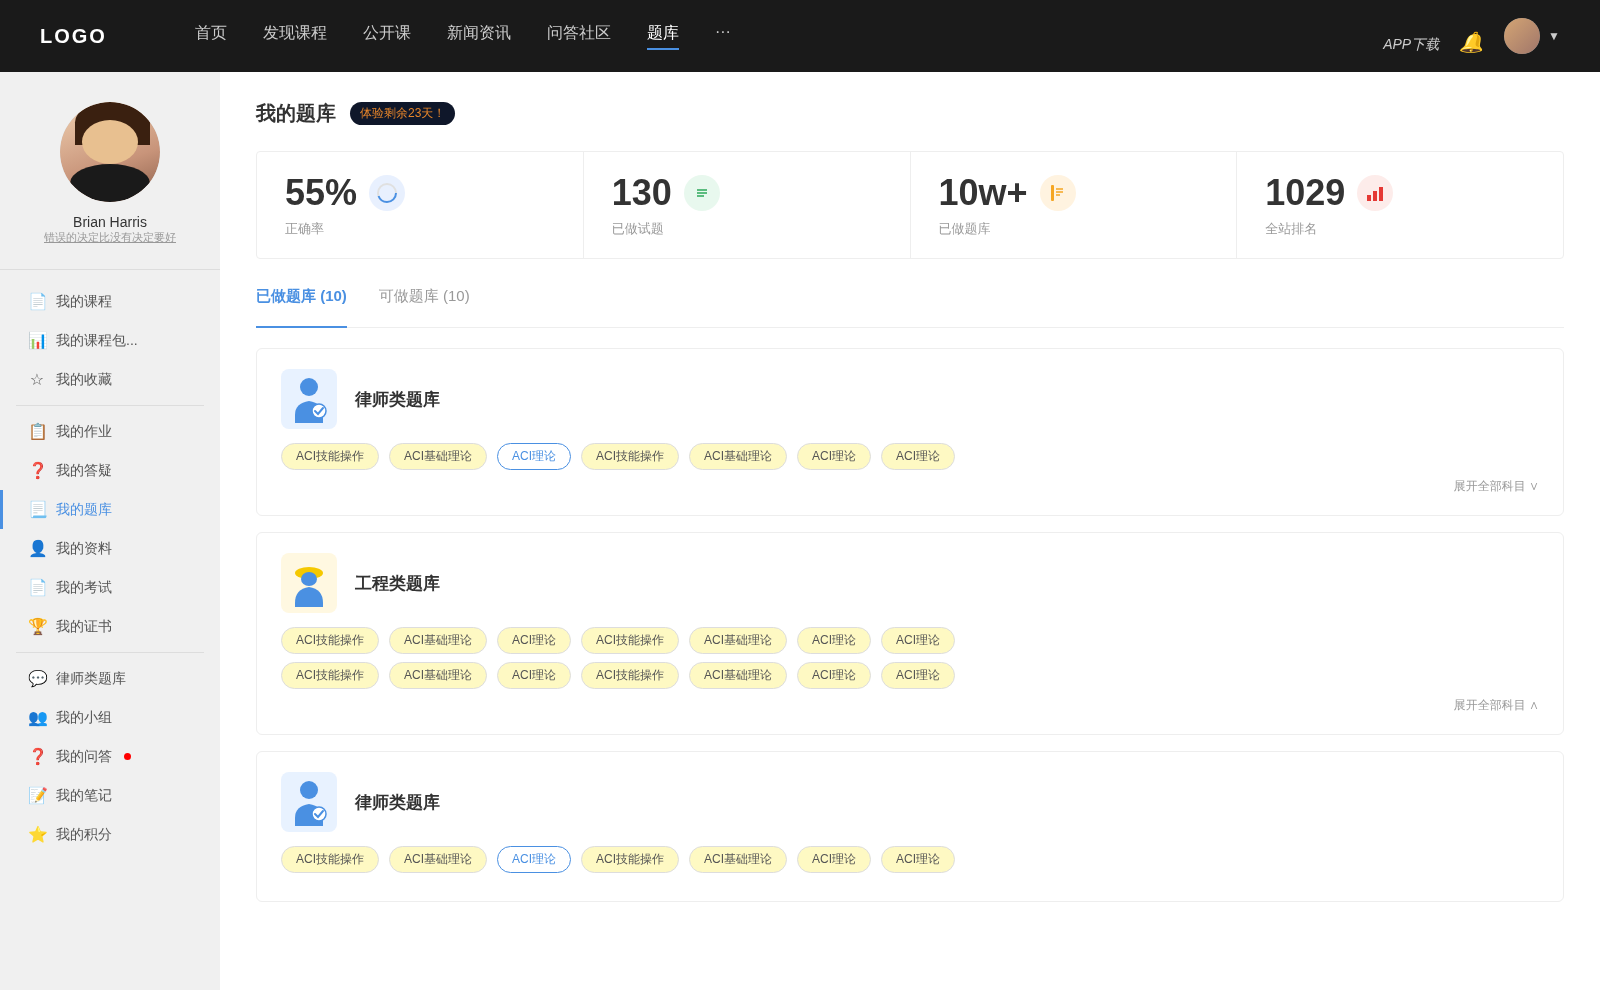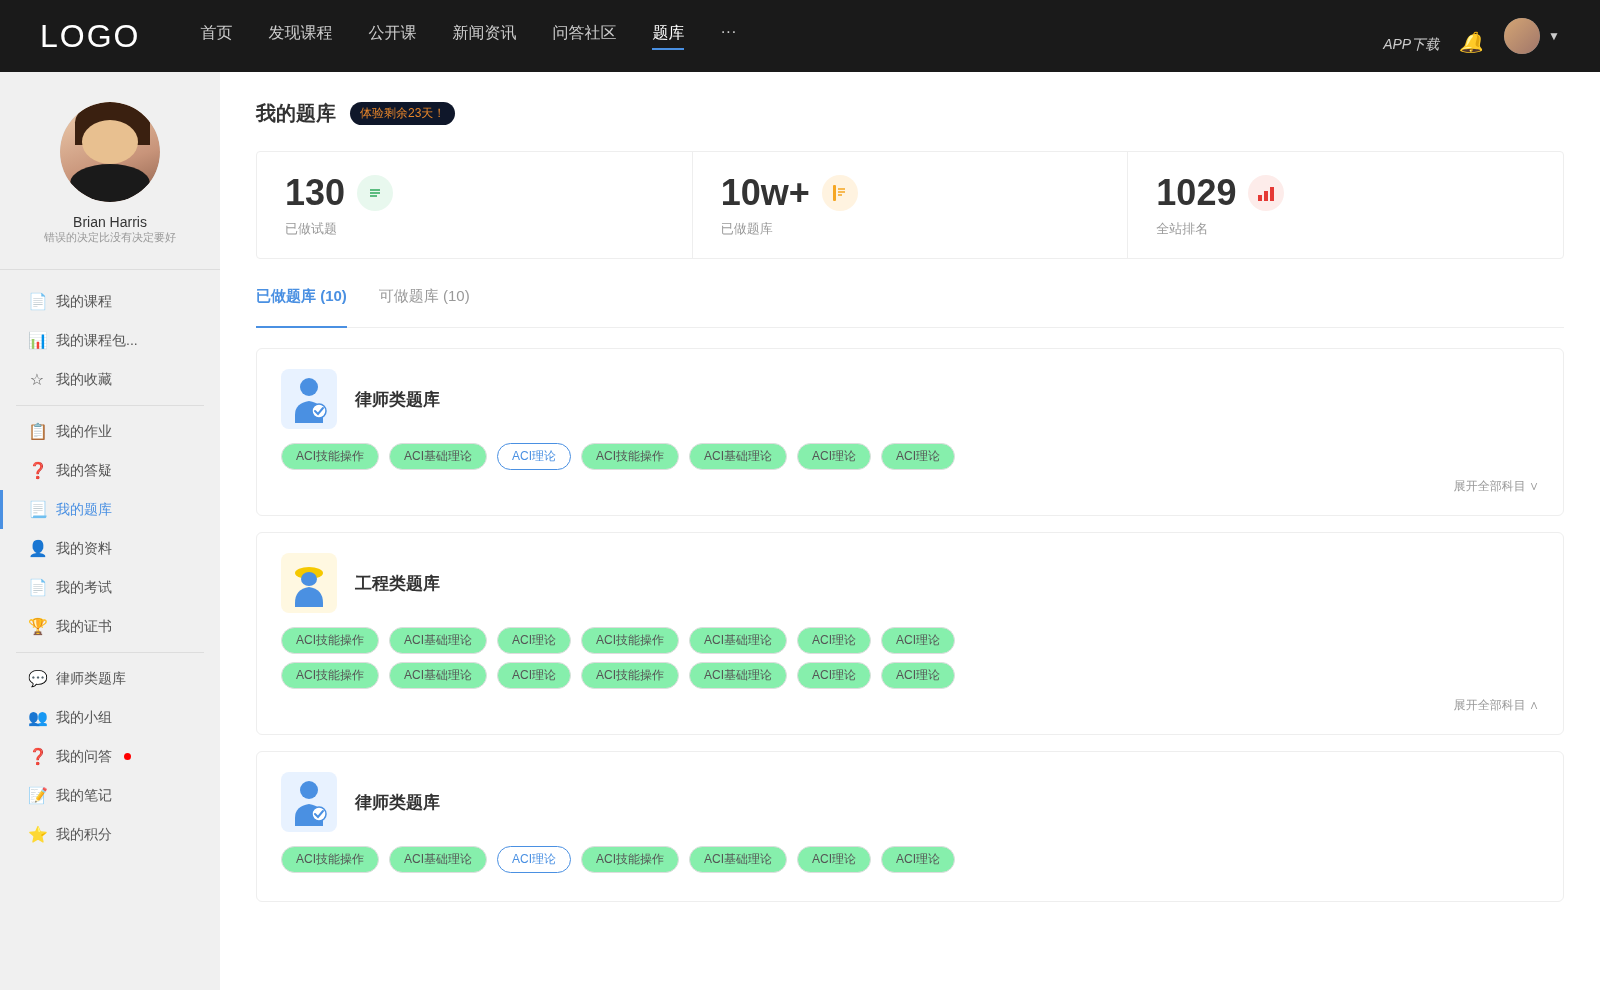--- a/index.html
+++ b/index.html
@@ -11,24 +11,24 @@
       height: 72px;
       display: flex;
       align-items: center;
       padding: 0 40px;
       position: fixed;
       top: 0; left: 0; right: 0;
       z-index: 100;
     }
     .navbar-logo {
       color: white;
-      font-size: 32px;
-      font-weight: normal;
+      font-size: 20px;
+      font-weight: bold;
       letter-spacing: 2px;
-      margin-right: 60px;
+      margin-right: 88px;
     }
     .navbar-menu {
       display: flex;
       gap: 36px;
       flex: 1;
     }
     .navbar-menu-item {
       color: #ccc;
       font-size: 16px;
       cursor: pointer;
@@ -105,20 +105,21 @@
     .profile-name {
       font-size: 14px;
       color: #333;
       font-weight: 500;
       margin-bottom: 0;
     }
     .profile-tagline {
       font-size: 11px;
       color: #999;
       text-align: right;
+      text-decoration: underline;
     }
     .sidebar-menu {
       padding: 12px 0;
     }
     .sidebar-item {
       display: flex;
       align-items: center;
       padding: 10px 28px;
       cursor: pointer;
       font-size: 14px;
@@ -296,21 +297,21 @@
       gap: 10px;
       margin-bottom: 8px;
     }
     .tag {
       padding: 4px 14px;
       border: 1px solid #ddd;
       border-radius: 14px;
       font-size: 12px;
       color: #555;
       cursor: pointer;
-      background: #86efac;
+      background: #fef9c3;
     }
     .tag.active-tag {
       border-color: #4a90e2;
       color: #4a90e2;
       background: white;
     }
     .expand-link {
       display: flex;
       justify-content: flex-end;
       font-size: 12px;
@@ -436,20 +437,32 @@
   <main class="content-area">
 
     <div class="page-header">
       <span class="page-title">我的题库</span>
       <span class="trial-badge">体验剩余23天！</span>
     </div>
 
     <div class="stats-row">
       <div class="stat-item">
         <div class="stat-top">
+          <span class="stat-value">55%</span>
+          <div class="stat-icon icon-blue-chart">
+            <svg width="22" height="22" viewBox="0 0 22 22" fill="none">
+              <circle cx="11" cy="11" r="9" stroke="#4a90e2" stroke-width="2" fill="none" stroke-dasharray="25 33"></circle>
+              <circle cx="11" cy="11" r="9" stroke="#e0e0e0" stroke-width="2" fill="none" stroke-dasharray="33 25" stroke-dashoffset="-25"></circle>
+            </svg>
+          </div>
+        </div>
+        <span class="stat-label">正确率</span>
+      </div>
+      <div class="stat-item">
+        <div class="stat-top">
           <span class="stat-value">130</span>
           <div class="stat-icon icon-green-list">
             <svg width="20" height="20" viewBox="0 0 20 20" fill="none">
               <rect x="2" y="2" width="16" height="16" rx="2" fill="#e8f8ee"></rect>
               <line x1="5" y1="7" x2="15" y2="7" stroke="#2ca85a" stroke-width="1.5"></line>
               <line x1="5" y1="10" x2="15" y2="10" stroke="#2ca85a" stroke-width="1.5"></line>
               <line x1="5" y1="13" x2="12" y2="13" stroke="#2ca85a" stroke-width="1.5"></line>
             </svg>
           </div>
         </div>

